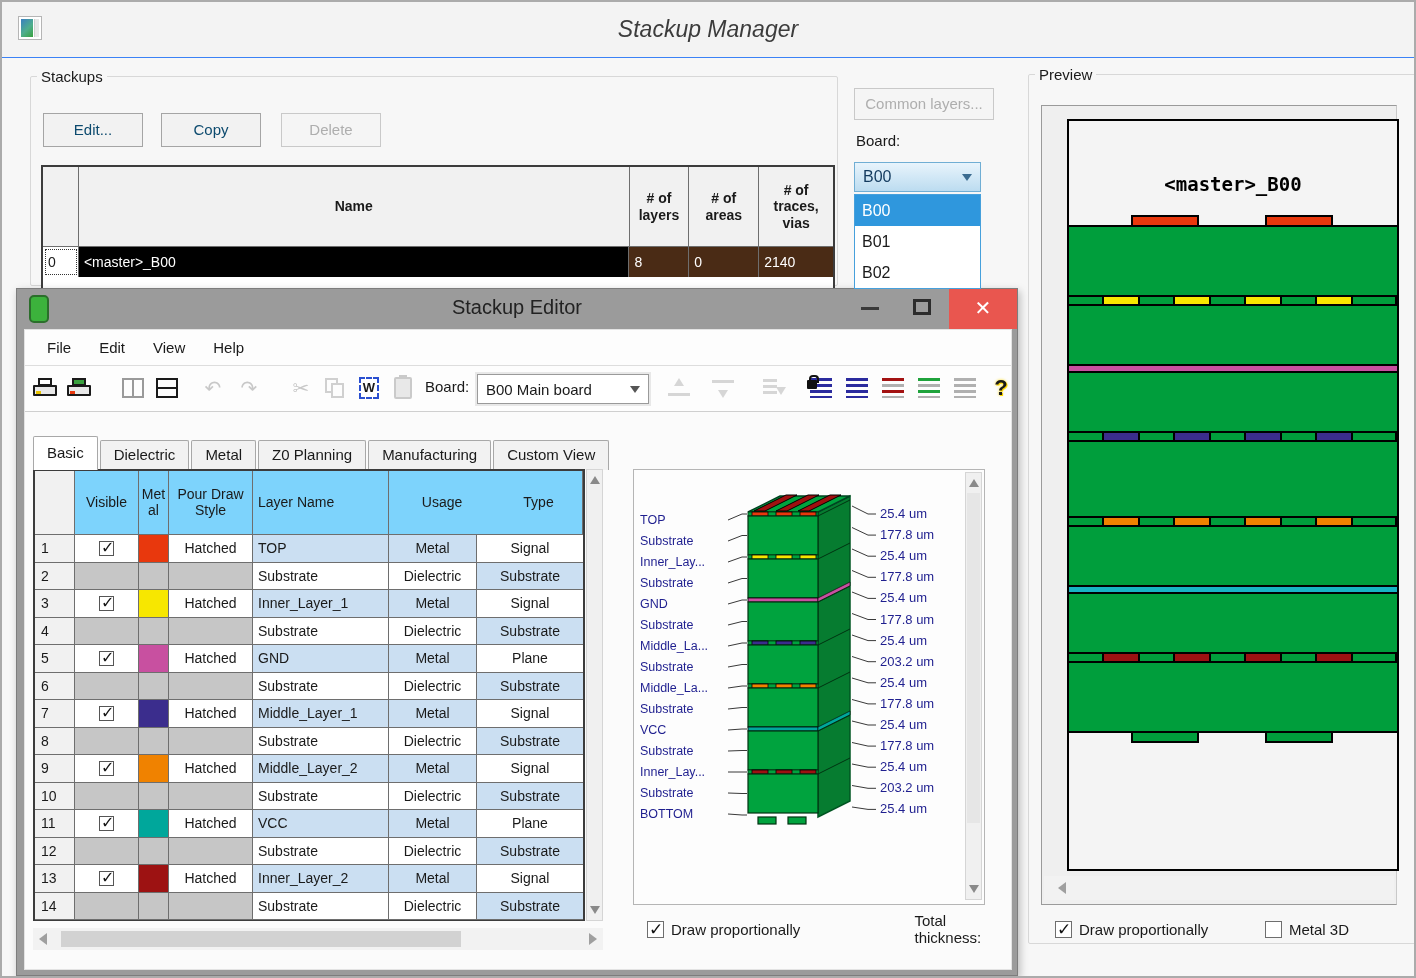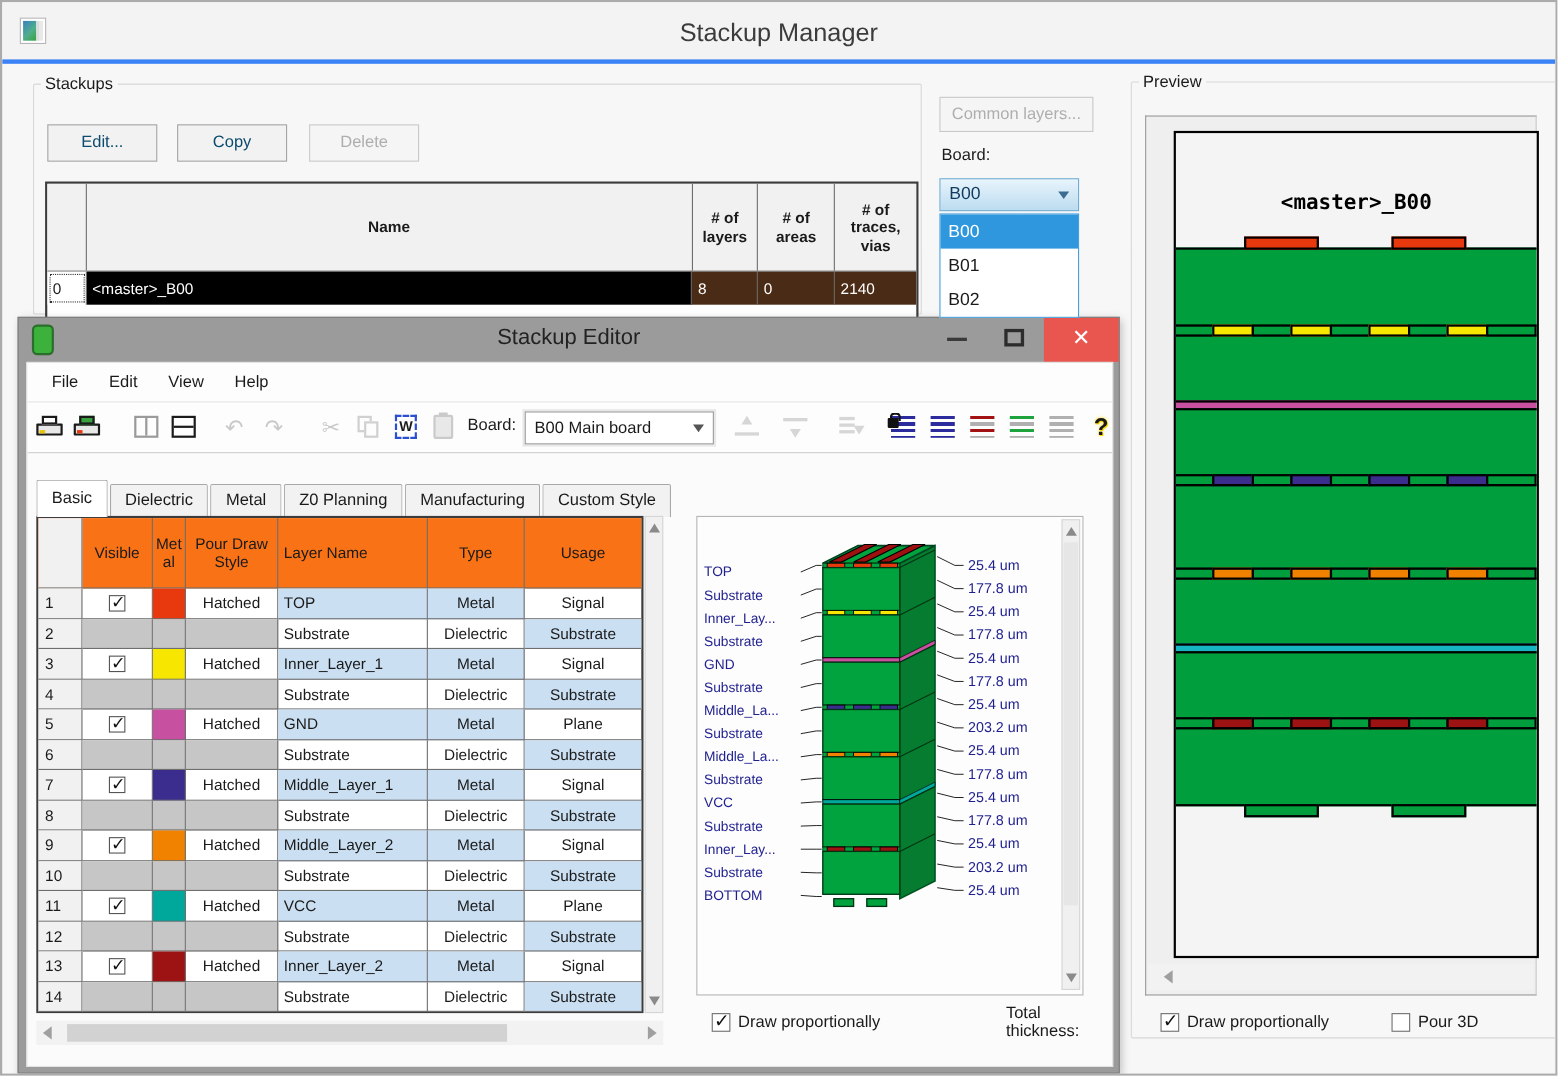--- a/index.html
+++ b/index.html
@@ -1,20 +1,20 @@
 <!DOCTYPE html>
 <html><head>
 <meta charset="utf-8">
 <style>
   * { margin:0; padding:0; box-sizing:border-box; }
   html,body { width:1416px; height:978px; font-family:"Liberation Sans","DejaVu Sans",sans-serif; color:#1a1a1a; background:#fff; }
   #desktop { position:relative; width:1416px; height:978px; background:#f7f7f7; border:2px solid #ababab; overflow:hidden; }
 
   
-  .mgr-titlebar { position:absolute; left:0; top:0; width:100%; height:56px; background:#f3f3f3; border-bottom:4px solid #3b82f6; }
+  .mgr-titlebar { position:absolute; left:0; top:0; width:100%; height:56px; background:#f3f3f3; border-bottom:1px solid #3b82f6;font-style:italic; }
   .mgr-app-icon { position:absolute; left:16px; top:14px; width:24px; height:24px; background:#fff; border:1px solid #b5b5b5; padding:2px; }
   .mgr-app-icon .ic-inner { width:12px; height:18px; float:left; background:linear-gradient(135deg,#3a7fc1 0%,#4fae8d 55%,#39a13e 100%); }
   .mgr-app-icon .ic-side { width:5px; height:18px; float:right; background:#e8e8e8; border-left:1px solid #cfcfcf; }
   .mgr-title { position:absolute; left:0; top:14px; width:100%; text-align:center; font-size:23px; color:#3c3c3c; }
 
   fieldset.group { position:absolute; border:1px solid #d8d8d8; border-radius:2px; }
   fieldset.group legend { font-size:15px; color:#1a1a1a; padding:0 4px; margin-left:6px; }
 
   #stackups-group { left:28px; top:66px; width:808px; height:218px; }
 
@@ -127,21 +127,21 @@
   #tb-board-combo .tri-down { border-top-color:#555; }
 
   
   #ed-tabs { position:absolute; left:8px; top:106px; height:34px; display:flex; align-items:flex-end; }
   .tab { height:30px; padding:0 13px; font-size:15px; line-height:28px; background:#f2f2f2; border:1px solid #a8a8a8; border-bottom:none; margin-right:2px; cursor:pointer; border-radius:2px 2px 0 0; }
   .tab.active { height:34px; background:#fff; line-height:32px; position:relative; z-index:2; }
 
   
   #layer-wrap { position:absolute; left:8px; top:139px; width:570px; height:454px; }
   #layer-table { position:absolute; left:0; top:0; width:552px; height:452px; border:2px solid #3c3c3c; background:#fff; }
-  .lt-hrow { display:flex; height:64px; background:#f97316; }
+  .lt-hrow { display:flex; height:64px; background:#7dd3fc; }
   .lt-hcell { border-right:1px solid #6e6e6e; border-bottom:1px solid #6e6e6e; display:flex; align-items:center; justify-content:center; text-align:center; font-size:14px; line-height:1.1; padding:1px; }
   .lt-row { display:flex; height:27.5px; }
   .lt-cell { border-right:1px solid #6e6e6e; border-bottom:1px solid #6e6e6e; font-size:14px; display:flex; align-items:center; justify-content:center; overflow:hidden; }
   .w-num { width:40px; justify-content:flex-start; padding-left:6px; background:#f1f1f1; }
   .w-vis { width:64px; } .w-col { width:30px; } .w-pour { width:84px; }
   .w-name { width:136px; justify-content:flex-start; padding-left:5px; }
   .w-type { width:88px; } .w-usage { width:106px; border-right:none!important; }
   .cell-gray { background:#c6c6c6; }
   .cell-blue { background:#cbdff2; }
   .ltcb { width:15px; height:15px; background:#fff; border:1px solid #555; position:relative; }
@@ -288,21 +288,21 @@
         <span class="chev-left"></span>
       </div>
     </div>
     <div class="pv-checks">
       <div class="cbrow" style="width:210px;">
         <span class="cb checked"></span>
         <span>Draw proportionally</span>
       </div>
       <div class="cbrow">
         <span class="cb"></span>
-        <span>Pour 3D</span>
+        <span>Metal 3D</span>
       </div>
     </div>
   </fieldset>
 
   <div id="editor">
     <div id="ed-titlebar">
       <div id="ed-icon"></div>
       <div id="ed-title">Stackup Editor</div>
       <div id="ed-min"></div>
       <div id="ed-max"></div>
@@ -410,33 +410,33 @@
             <span class="helpic">?</span>
           </div>
       </div>
 
       <div id="ed-tabs">
           <div class="tab active">Basic</div>
           <div class="tab">Dielectric</div>
           <div class="tab">Metal</div>
           <div class="tab">Z0 Planning</div>
           <div class="tab">Manufacturing</div>
-          <div class="tab">Custom Style</div>
+          <div class="tab">Custom View</div>
         </div>
 
       <div id="layer-wrap">
         <div id="layer-table">
             <div class="lt-hrow">
               <div class="lt-hcell w-num"></div>
               <div class="lt-hcell w-vis">Visible</div>
               <div class="lt-hcell w-col" style="word-break: break-all;">Metal</div>
               <div class="lt-hcell w-pour">Pour Draw Style</div>
               <div class="lt-hcell w-name">Layer Name</div>
+              <div class="lt-hcell w-usage">Usage</div>
               <div class="lt-hcell w-type">Type</div>
-              <div class="lt-hcell w-usage">Usage</div>
             </div>
             <div class="lt-row">
               <div class="lt-cell w-num">1</div>
               <div class="lt-cell w-vis">
                 <span class="ltcb"></span>
               </div>
               <div class="lt-cell w-col" style="background: rgb(232, 56, 13);"></div>
               <div class="lt-cell w-pour">Hatched</div>
               <div class="lt-cell w-name cell-blue">TOP</div>
               <div class="lt-cell w-type cell-blue">Metal</div>

